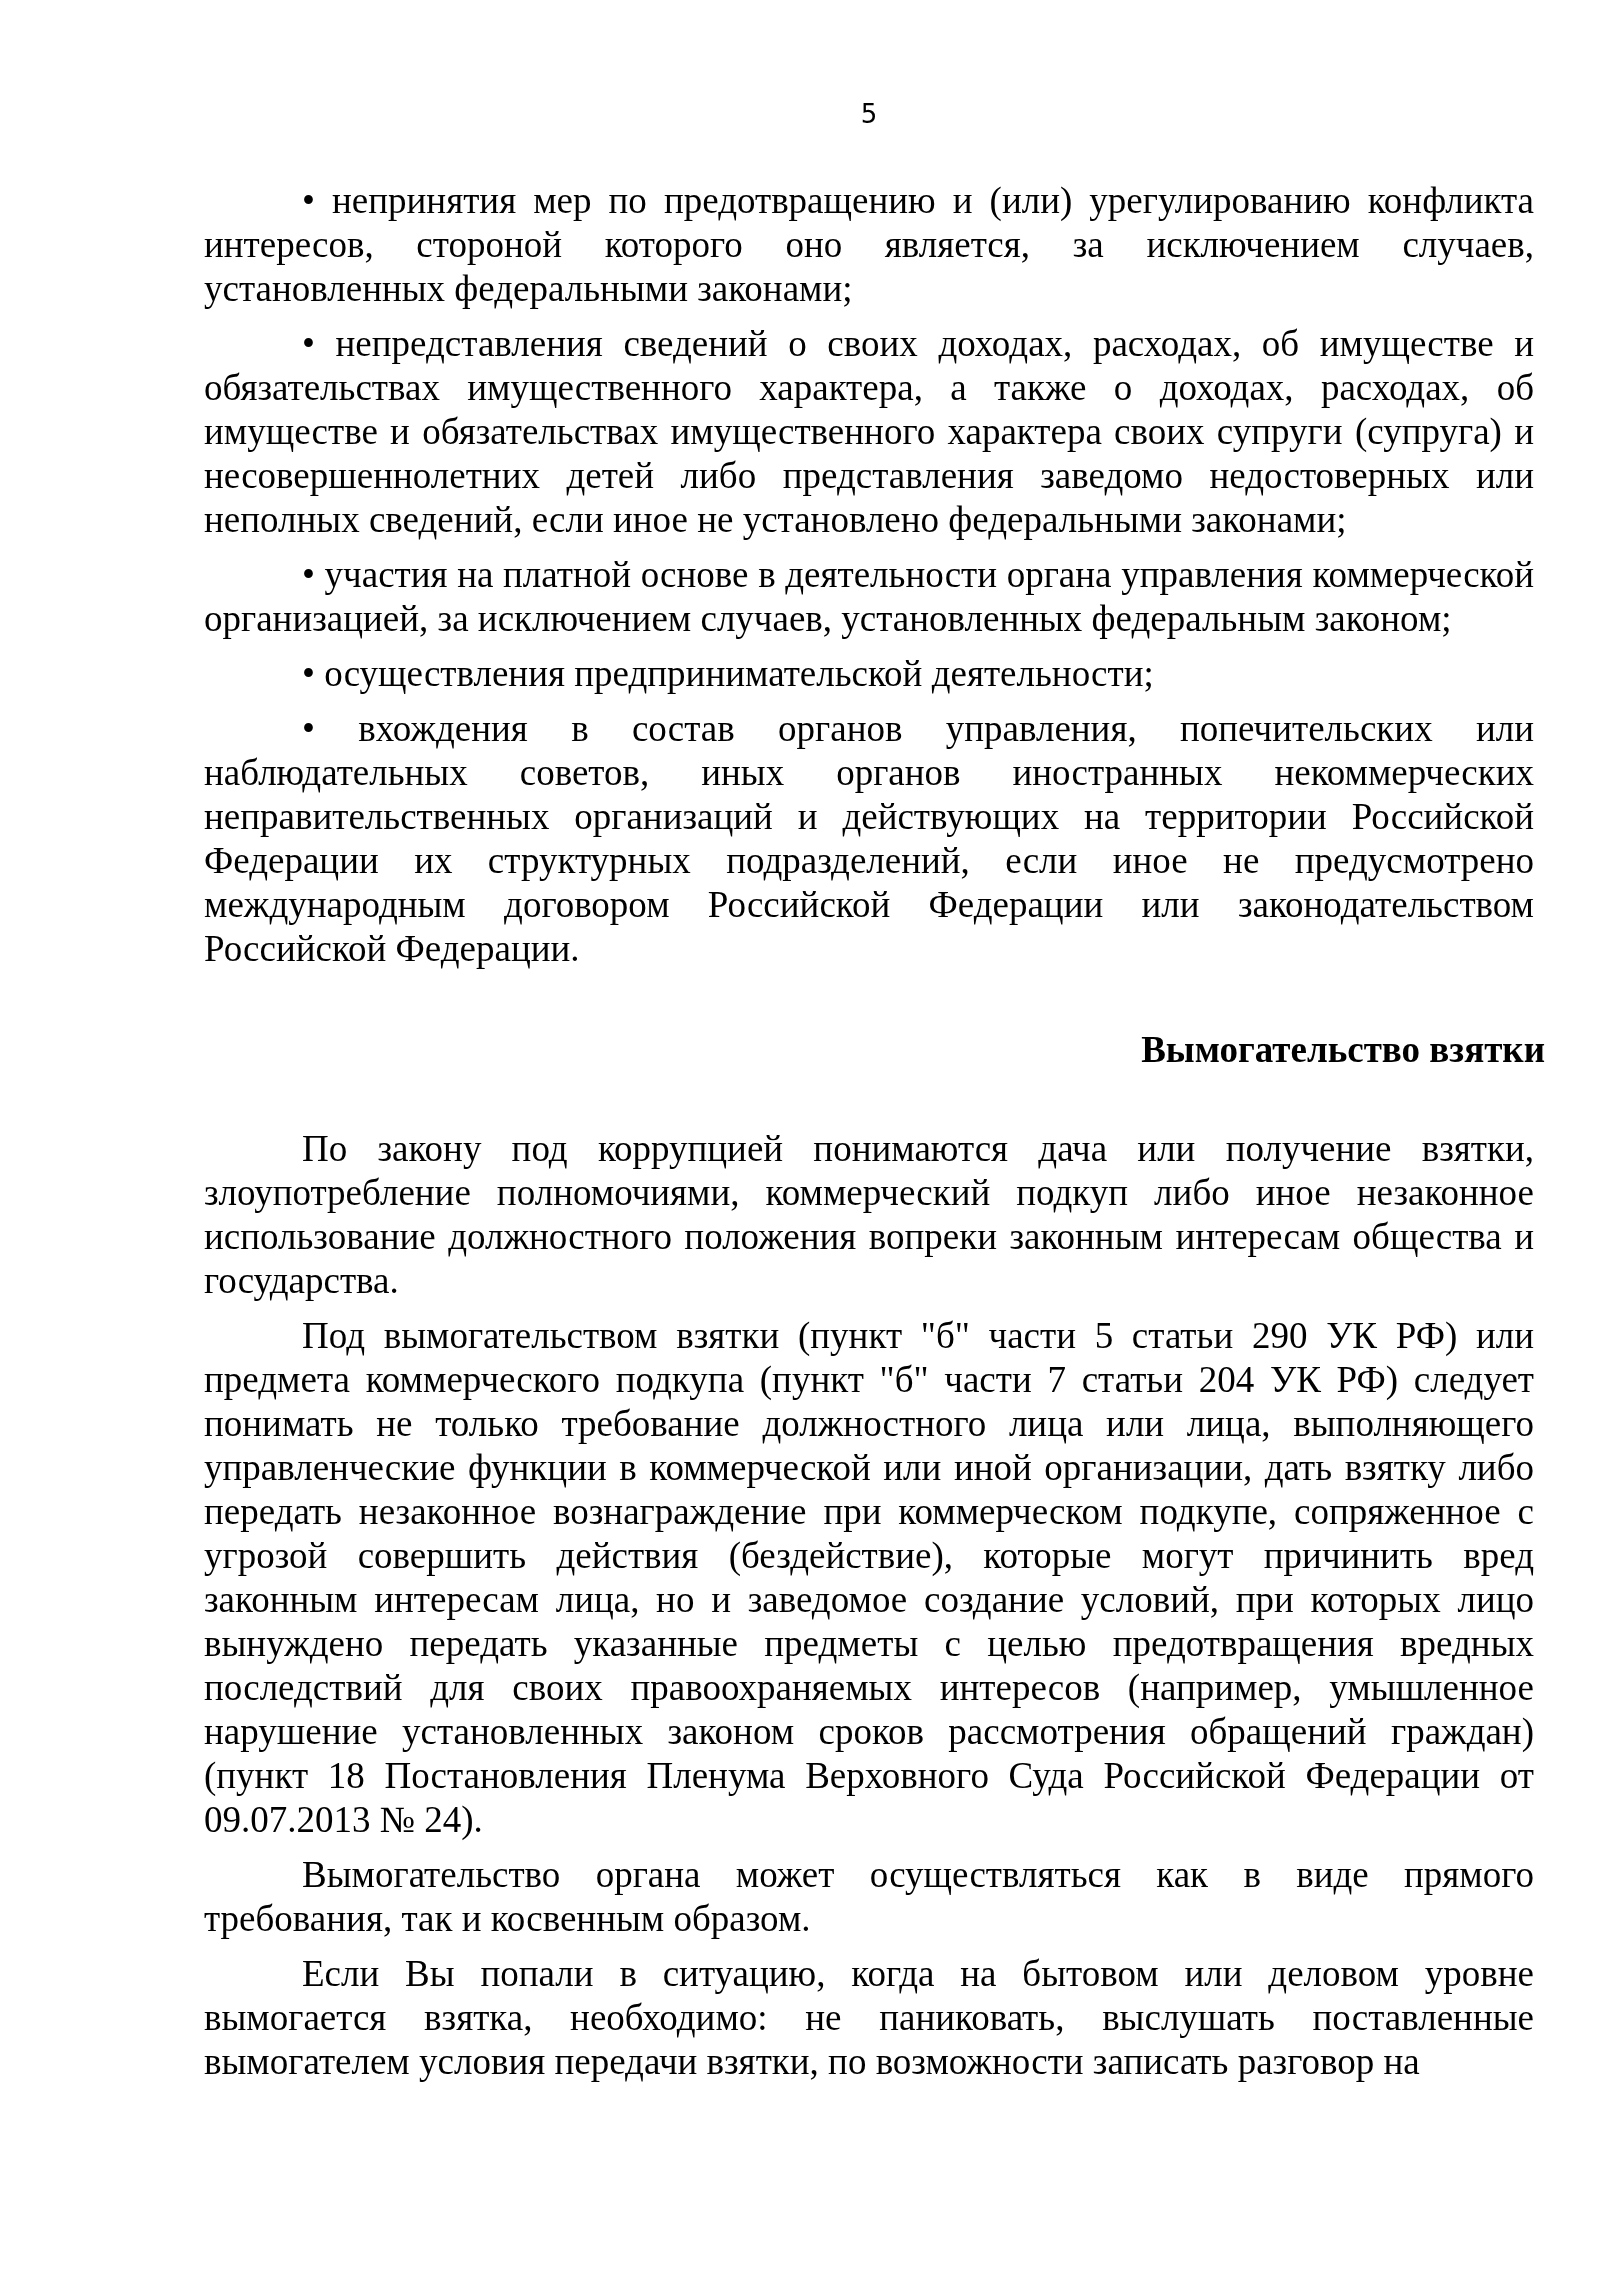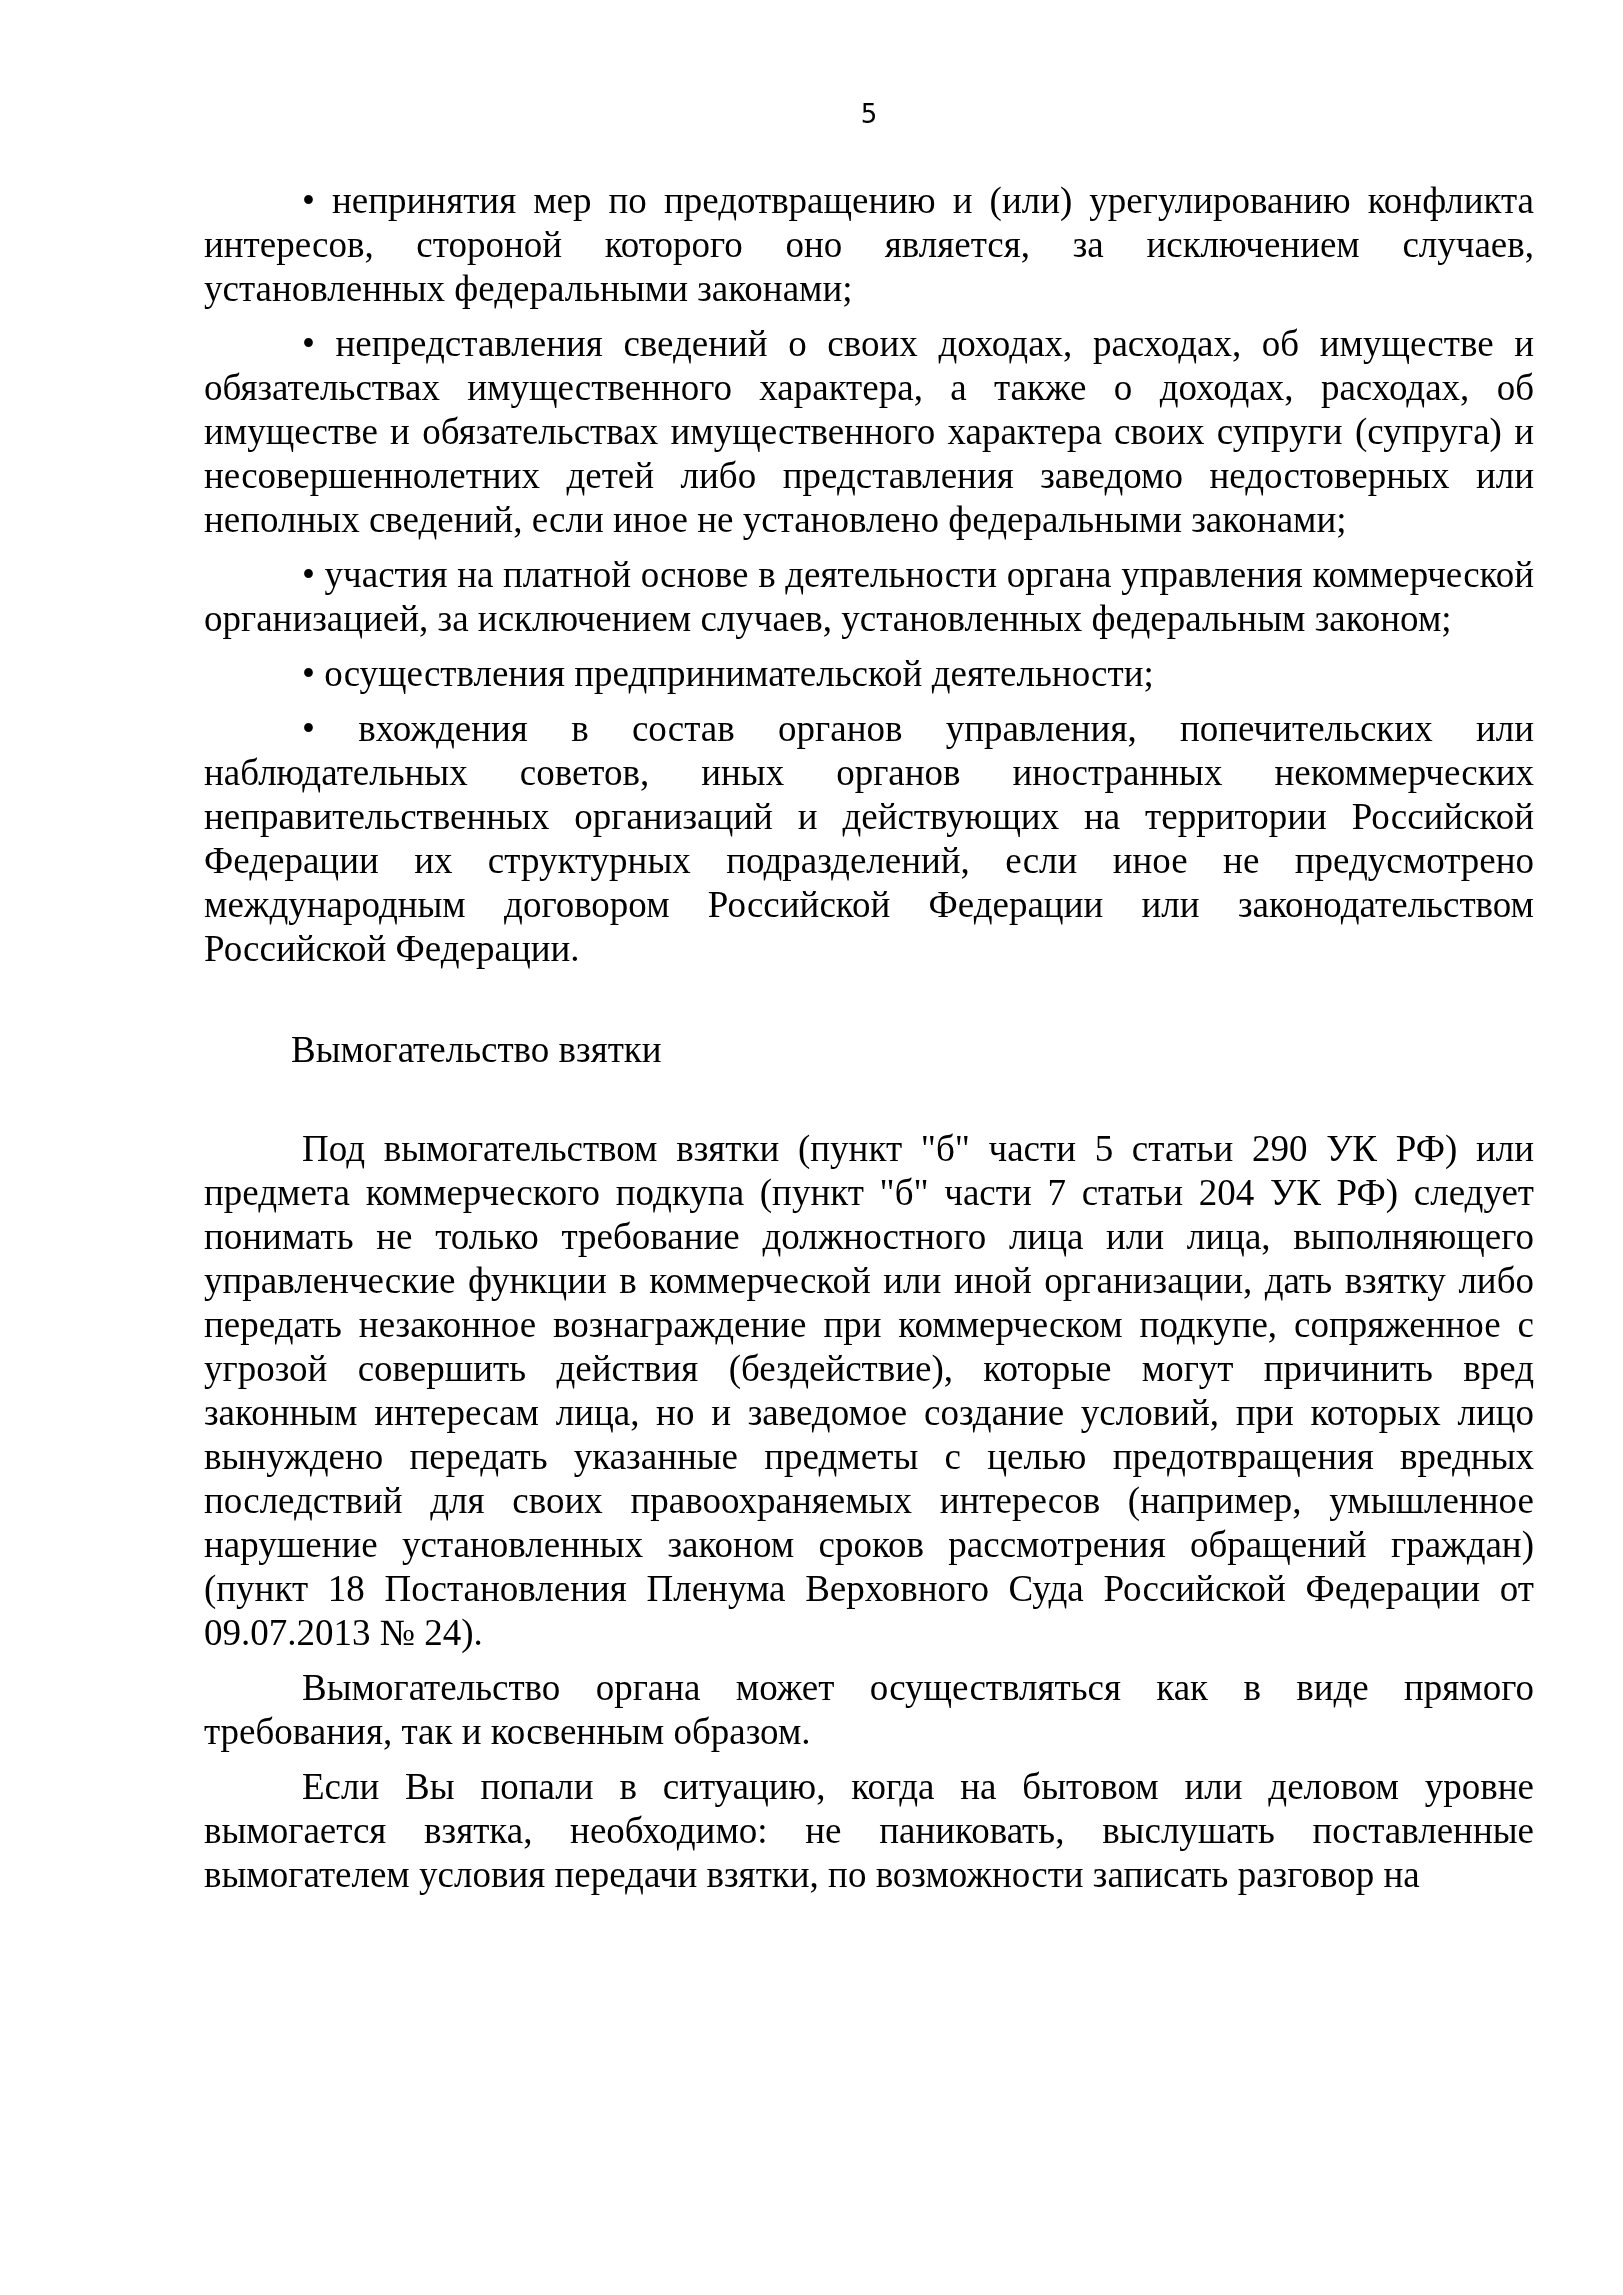--- a/index.html
+++ b/index.html
@@ -49,23 +49,23 @@
       text-indent: 98px;
       hyphens: none;
     }
     .bullet-marker {
       display: inline;
     }
     .heading {
       margin: 0;
       padding-top: 46px;
       padding-bottom: 44px;
-      text-align: left;
+      text-align: right;
       text-indent: 98px;
-      font-weight: normal;
+      font-weight: bold;
       font-size: 37px;
       line-height: 44px;
     }
   </style>
 </head>
 <body>
 
 <div class="page">
 
   <div class="page-number">5</div>
@@ -76,20 +76,21 @@
       <p class="para"><span class="bullet-marker">•</span> <span>непринятия мер по предотвращению и (или) урегулированию конфликта интересов, стороной которого оно является, за исключением случаев, установленных федеральными законами;</span></p>
       <p class="para"><span class="bullet-marker">•</span> <span>непредставления сведений о своих доходах, расходах, об имуществе и обязательствах имущественного характера, а также о доходах, расходах, об имуществе и обязательствах имущественного характера своих супруги (супруга) и несовершеннолетних детей либо представления заведомо недостоверных или неполных сведений, если иное не установлено федеральными законами;</span></p>
       <p class="para"><span class="bullet-marker">•</span> <span>участия на платной основе в деятельности органа управления коммерческой организацией, за исключением случаев, установленных федеральным законом;</span></p>
       <p class="para"><span class="bullet-marker">•</span> <span>осуществления предпринимательской деятельности;</span></p>
       <p class="para"><span class="bullet-marker">•</span> <span>вхождения в состав органов управления, попечительских или наблюдательных советов, иных органов иностранных некоммерческих неправительственных организаций и действующих на территории Российской Федерации их структурных подразделений, если иное не предусмотрено международным договором Российской Федерации или законодательством Российской Федерации.</span></p>
     </div>
 
     <h2 class="heading">Вымогательство взятки</h2>
 
     <div>
+      <p class="para">По закону под коррупцией понимаются дача или получение взятки, злоупотребление полномочиями, коммерческий подкуп либо иное незаконное использование должностного положения вопреки законным интересам общества и государства.</p>
       <p class="para">Под вымогательством взятки (пункт "б" части 5 статьи 290 УК РФ) или предмета коммерческого подкупа (пункт "б" части 7 статьи 204 УК РФ) следует понимать не только требование должностного лица или лица, выполняющего управленческие функции в коммерческой или иной организации, дать взятку либо передать незаконное вознаграждение при коммерческом подкупе, сопряженное с угрозой совершить действия (бездействие), которые могут причинить вред законным интересам лица, но и заведомое создание условий, при которых лицо вынуждено передать указанные предметы с целью предотвращения вредных последствий для своих правоохраняемых интересов (например, умышленное нарушение установленных законом сроков рассмотрения обращений граждан) (пункт 18 Постановления Пленума Верховного Суда Российской Федерации от 09.07.2013 № 24).</p>
       <p class="para">Вымогательство органа может осуществляться как в виде прямого требования, так и косвенным образом.</p>
       <p class="para">Если Вы попали в ситуацию, когда на бытовом или деловом уровне вымогается взятка, необходимо: не паниковать, выслушать поставленные вымогателем условия передачи взятки, по возможности записать разговор на</p>
     </div>
 
   </div>
 </div>
 
 
 </body></html>

